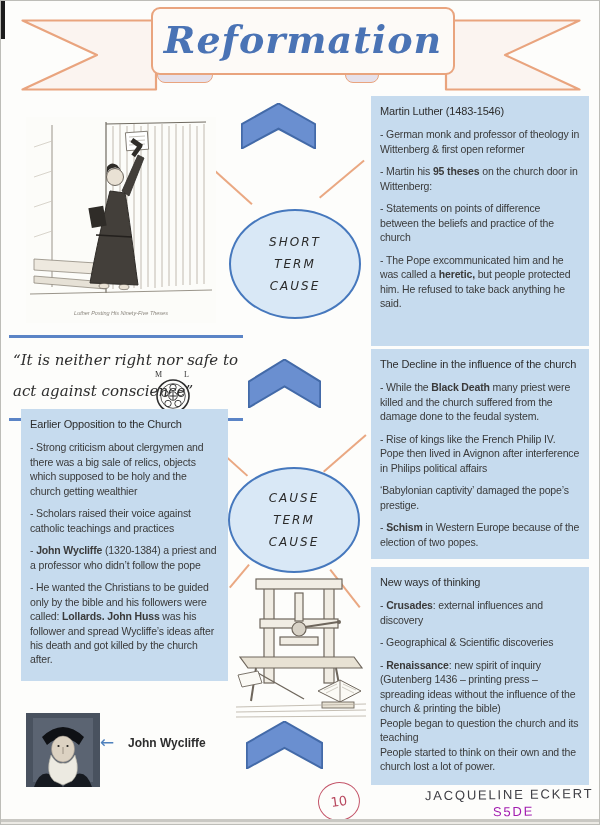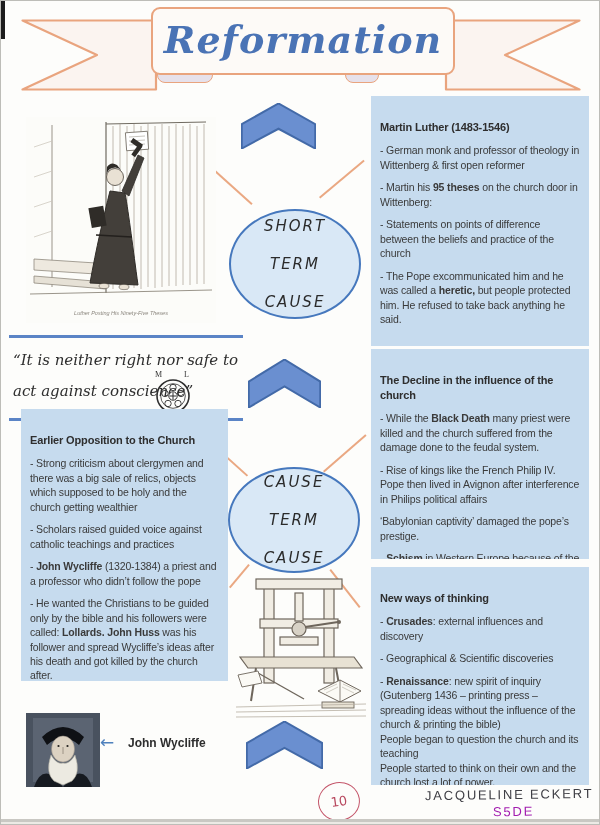--- a/index.html
+++ b/index.html
@@ -13,26 +13,26 @@
   .curl-r{left:344px;top:64px;width:32px;height:16px;}
   .banner-main{position:absolute;left:150px;top:6px;width:304px;height:68px;background:#fdfaf7;
         border:2.5px solid #e9a47e;border-radius:9px;display:flex;align-items:center;justify-content:center;box-sizing:border-box;}
   .banner-title{font-family:"DejaVu Serif",serif;font-style:italic;font-weight:600;font-size:38px;
         color:#4a73b5;letter-spacing:1px;transform:translateY(-2px);}
   
   .chev{position:absolute;}
   .ray{position:absolute;border-top:2px solid #eaa882;transform-origin:0 0;}
   
   .oval{position:absolute;border:2.5px solid #4678bd;border-radius:50%;background:#d9e8f6;
-        display:flex;flex-direction:column;align-items:center;justify-content:center;gap:20px;
-        font-family:"DejaVu Sans",sans-serif;font-style:italic;font-size:15px;letter-spacing:2px;color:#2b2b2b;box-sizing:border-box;}
+        display:flex;flex-direction:column;align-items:center;justify-content:center;gap:8px;
+        font-family:"DejaVu Sans",sans-serif;font-style:italic;font-size:12px;letter-spacing:2px;color:#2b2b2b;box-sizing:border-box;}
   
   .box{position:absolute;background:#c6dbee;color:#3a3a3a;font-size:10.5px;line-height:1.38;
         letter-spacing:-0.15px;padding:8px 9px;box-sizing:border-box;overflow:hidden;}
-  .box h3{font-size:11px;margin:16px 0 8px;font-weight:bold;color:#2e2e2e;}
+  .box h3{font-size:11px;margin:0 0 8px;font-weight:normal;color:#2e2e2e;}
   .box p{margin:0 0 8px;}
   .box p.tight{margin:0;}
   .box b{font-weight:bold;}
   
   .qline{position:absolute;left:8px;width:234px;height:3px;background:#5b84c6;}
   .quote{position:absolute;left:12px;top:344px;width:230px;font-family:"DejaVu Serif",serif;
         font-style:italic;font-size:15px;line-height:31px;color:#2e2e2e;}
   .seal{position:absolute;left:152px;top:366px;}
   
   .wyc-img{position:absolute;left:25px;top:712px;}
@@ -192,21 +192,21 @@
     <g stroke="#b6afa2" stroke-width="0.8">
       <line x1="0" y1="136" x2="130" y2="133"></line>
         <line x1="0" y1="141" x2="130" y2="139"></line>
         <line x1="0" y1="146" x2="130" y2="145"></line>
     </g>
   </svg>
 
   <div class="box" style="left:20px;top:408px;width:207px;height:272px">
     <h3>Earlier Opposition to the Church</h3>
     <p><span>- Strong criticism about clergymen and there was a big sale of relics, objects which supposed to be holy and the church getting wealthier</span></p>
-    <p><span>- Scholars raised guided voice against catholic teachings and practices</span></p>
+    <p><span>- Scholars raised their voice against catholic teachings and practices</span></p>
     <p><span>- </span><b>John Wycliffe</b><span> (1320-1384) a priest and a professor who didn’t follow the pope</span></p>
     <p><span>- He wanted the Christians to be guided only by the bible and his followers were called: </span><b>Lollards. John Huss</b><span> was his follower and spread Wycliffe’s ideas after his death and got killed by the church after.</span></p>
   </div>
 
   <svg class="wyc-img" width="74" height="74" viewBox="0 0 74 74">
     <rect width="74" height="74" fill="#49525f"></rect>
     <rect x="7" y="5" width="60" height="64" fill="#707b8a" opacity="0.45"></rect>
     <path d="M8,74 Q14,56 26,62 L37,74 Z" fill="#161a20"></path>
     <path d="M66,74 Q60,56 48,62 L37,74 Z" fill="#161a20"></path>
     <path d="M16,24 Q37,4 58,24 L53,32 Q37,18 21,32 Z" fill="#0f1115"></path>

